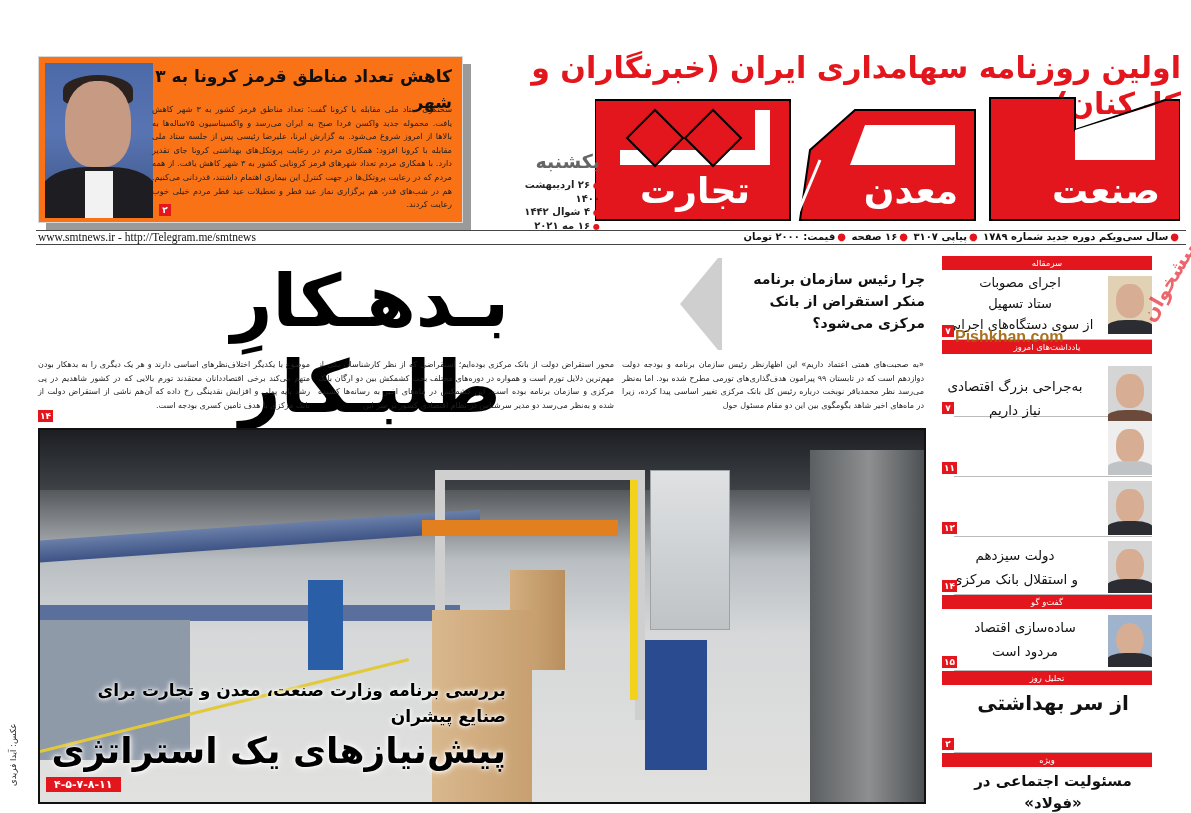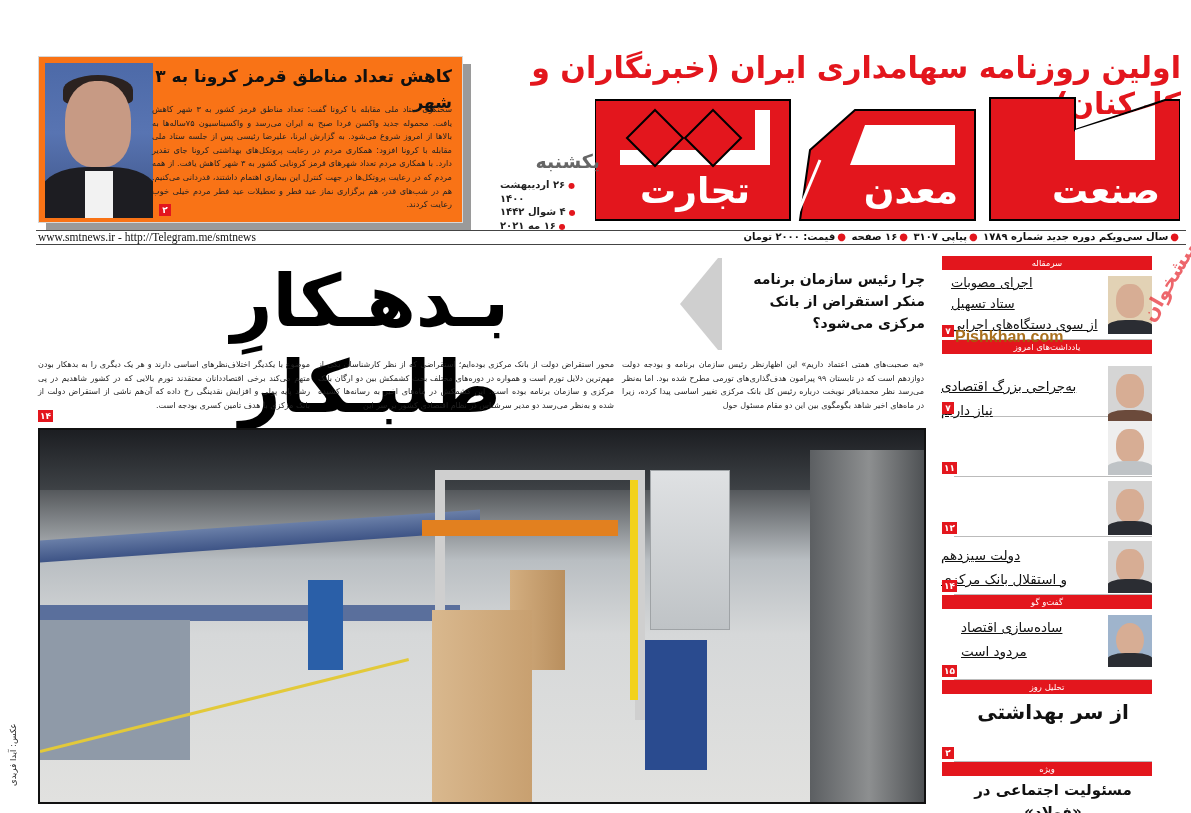--- a/index.html
+++ b/index.html
@@ -15,21 +15,21 @@
   }
   .logo { left: 595px; top: 90px; width: 585px; height: 135px; }
   .logo-word {
     position: absolute; bottom: 14px; color: #fff; font-weight: bold;
     font-size: 36px; line-height: 40px; direction: rtl;
   }
   .day-label {
     left: 510px; top: 150px; width: 90px; font-size: 19px; color: #666;
     font-weight: bold; direction: rtl; text-align: right;
   }
-  .date-list { left: 500px; top: 178px; width: 100px; direction: rtl; text-align: left; }
+  .date-list { left: 500px; top: 178px; width: 100px; direction: rtl; text-align: right; }
   .date-list div { font-size: 10px; line-height: 13px; font-weight: bold; color: #222; }
   .date-list div::before { content: "\25CF"; color: #e3161d; margin-left: 3px; font-size: 8px; }
 
   
   .topbox {
     left: 38px; top: 56px; width: 425px; height: 167px; background: #f97316;
     box-shadow: 8px 8px 0 #9a9a9a; border: 1px solid #d8d8d8;
   }
   .topbox-photo {
     position: absolute; left: 6px; top: 6px; width: 108px; height: 155px;
@@ -168,23 +168,22 @@
   }
   .sb-photo .face {
     position: absolute; left: 8px; top: 8px; width: 28px; height: 34px;
     background: #d7ad94; border-radius: 45%;
   }
   .sb-photo .suit {
     position: absolute; left: -2px; bottom: -6px; width: 48px; height: 20px; background: #2b2d33;
     border-radius: 40% 40% 0 0;
   }
   .sb-text {
-    position: absolute; right: 41px; font-size: 13.5px; line-height: 24px; text-align: left;
+    position: absolute; right: 52px; font-size: 13.5px; line-height: 24px; text-align: center;
     width: 150px;
-    text-decoration: underline;
   }
   .sb-tag { position: absolute; left: -12px; bottom: 2px; }
   .sb-big {
     font-size: 20px; font-weight: bold; line-height: 32px; text-align: center; direction: rtl;
   }
   .sb-big2 {
     font-size: 15px; font-weight: bold; line-height: 22px; text-align: center; direction: rtl;
   }
   .watermark {
     left: 955px; top: 328px; font-family: "Liberation Sans", sans-serif; font-size: 16px;
@@ -268,20 +267,27 @@
   <div class="ph-frame"></div>
   <div class="ph-orange"></div>
   <div class="ph-yellow"></div>
   <div class="ph-cab"></div>
   <div class="ph-box2"></div>
   <div class="ph-box1"></div>
   <div class="ph-bluebox"></div>
   <div class="ph-right"></div>
   <div class="ph-floor-line"></div>
 
+  <div class="photo-caption-wrap">
+    <div class="photo-sub">بررسی برنامه وزارت صنعت، معدن و تجارت برای صنایع پیشران</div>
+    <div class="photo-title">پیش‌نیازهای یک استراتژی</div>
+    <div class="photo-pages-row">
+      <span class="photo-pages">۴-۵-۷-۸-۱۱</span>
+    </div>
+  </div>
 </div>
 <div class="abs photo-credit">عکس: آیدا فریدی</div>
 
 <div class="abs sidebar">
 
   <div class="sec-bar">سرمقاله</div>
   <div class="sb-item" style="height:70px">
     <div class="sb-photo" style="top:6px;height:58px;background:#e2d2b5">
         <div class="face"></div>
         <div class="suit"></div>
@@ -326,21 +332,21 @@
         <div class="suit"></div>
       </div>
     <div class="sb-text" style="top:6px;width:170px">
       <div>دولت سیزدهم</div>
       <div>و استقلال بانک مرکزی</div>
     </div>
     <span class="page-tag sb-tag">۱۴</span>
   </div>
 
   <div class="sec-bar">گفت‌و گو</div>
-  <div class="sb-item" style="height:71px">
+  <div class="sb-item" style="height:62px">
     <div class="sb-photo" style="top:6px;height:52px;background:#9fb4cc">
         <div class="face" style="border-radius:50%"></div>
         <div class="suit"></div>
       </div>
     <div class="sb-text" style="top:6px">
       <div>ساده‌سازی اقتصاد</div>
       <div>مردود است</div>
     </div>
     <span class="page-tag sb-tag">۱۵</span>
   </div>

